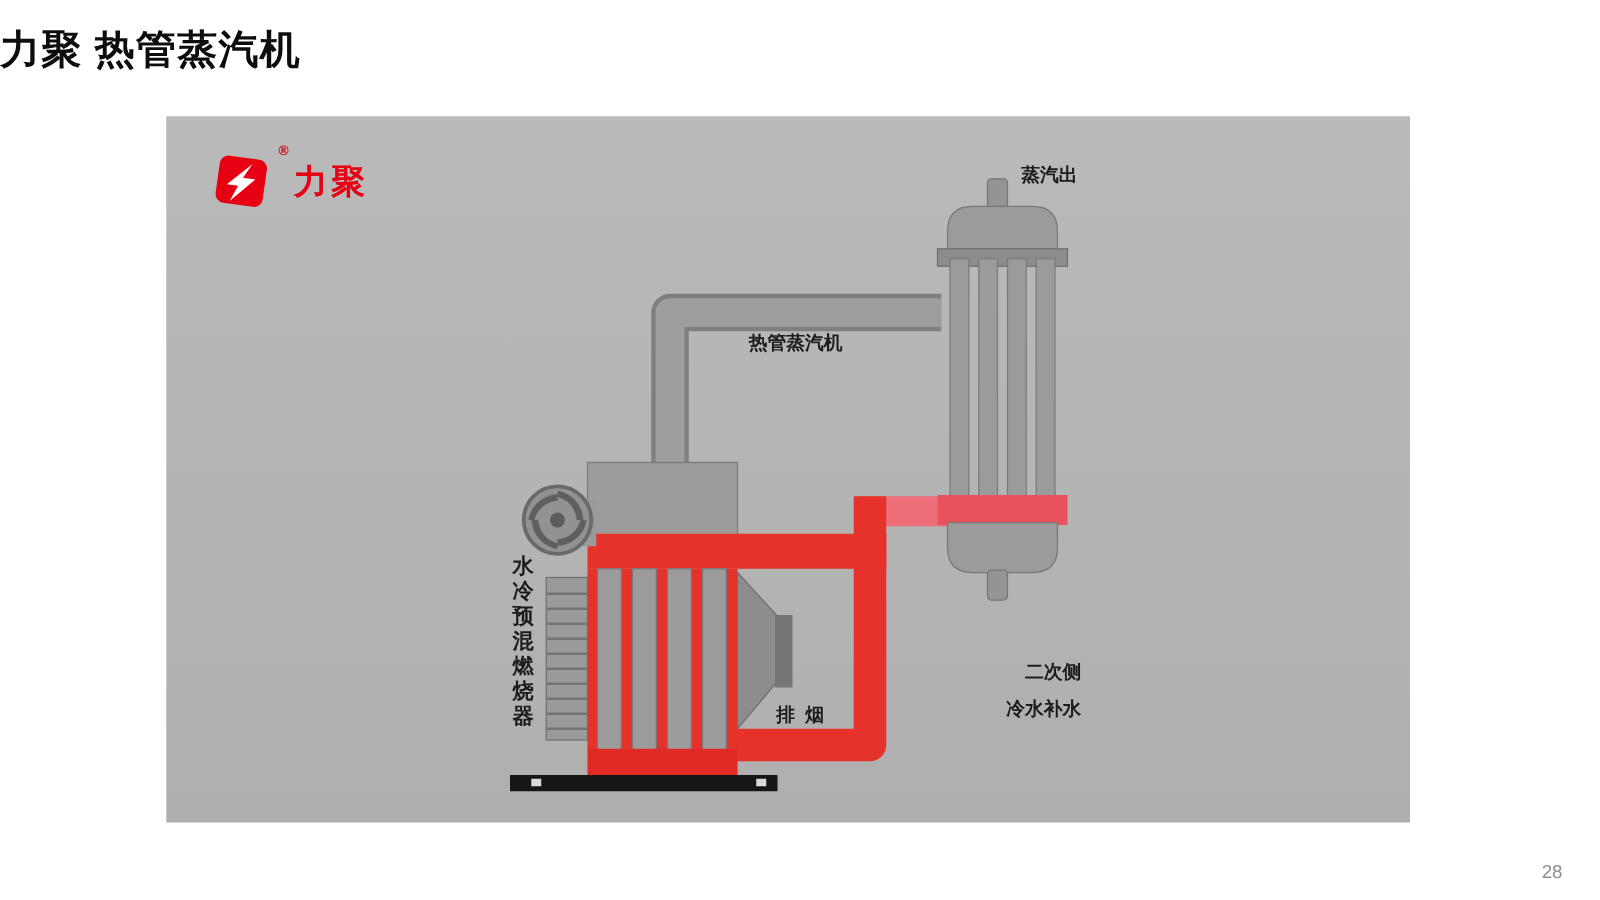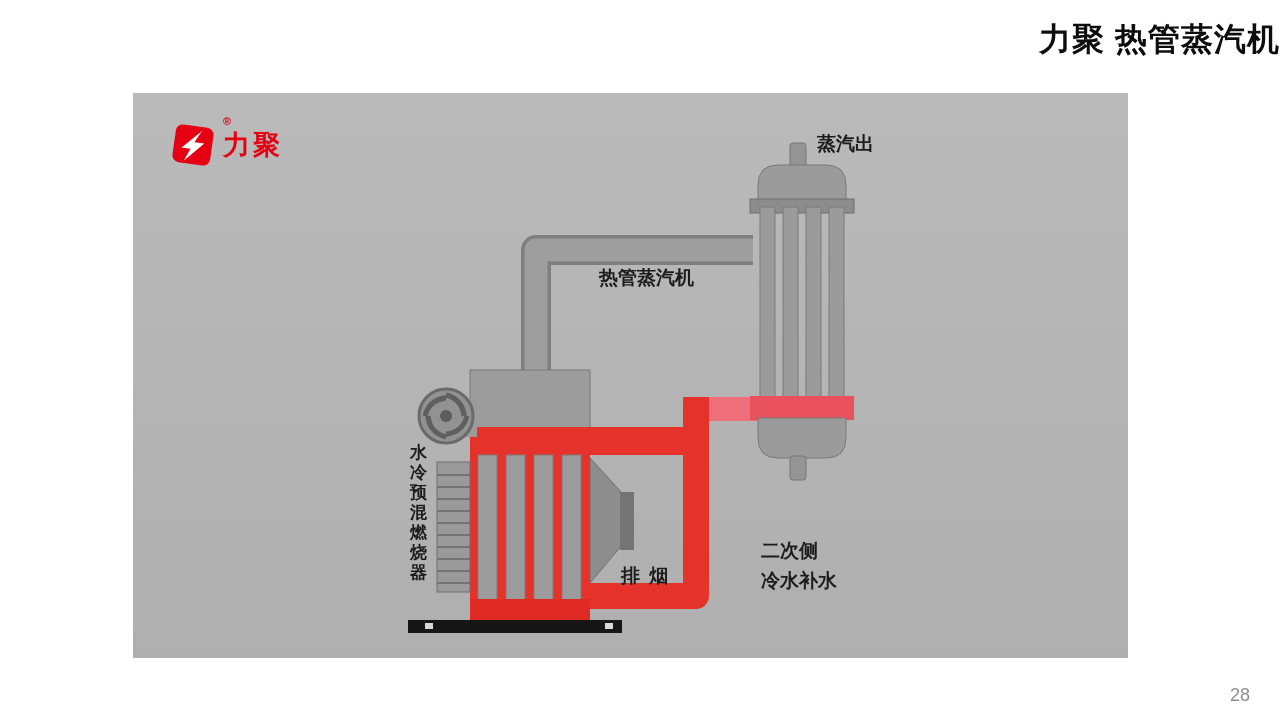--- a/index.html
+++ b/index.html
@@ -5,53 +5,53 @@
   * { margin:0; padding:0; box-sizing:border-box; }
   html, body { width:1280px; height:720px; }
   body {
     background:#ffffff;
     font-family:"Liberation Sans","DejaVu Sans",sans-serif;
     position:relative;
     overflow:hidden;
   }
   .slide-title {
     position:absolute; top:18px; left:0; width:100%;
-    text-align:right; font-size:32px; font-weight:800;
+    text-align:left; font-size:32px; font-weight:800;
     color:#0d0d0d; letter-spacing:1px;
   }
   .panel {
     position:absolute; left:133px; top:93px; width:995px; height:565px;
     background:linear-gradient(180deg,#bababa,#afafaf);
   }
   .diagram { position:absolute; left:0; top:0; }
   .logo {
     position:absolute; left:34px; top:26px;
     display:flex; align-items:center;
   }
   .logo-icon-wrap { position:relative; width:52px; height:52px; }
   .reg {
     position:absolute; top:-4px; right:-12px;
     font-size:11px; color:#cf0010; font-weight:700;
   }
   .logo-text {
     color:#e60012; font-size:27px; font-weight:800;
-    margin-left:4px; letter-spacing:3px;
+    margin-left:16px; letter-spacing:3px;
   }
   .dlabel {
     position:absolute; color:#1c1c1c; font-weight:700;
-    font-size:19px; white-space:pre-line;
+    font-size:15px; white-space:pre-line;
   }
   .lbl-steam-out { left:684px; top:38px; }
   .lbl-primary   { left:466px; top:172px; }
   .lbl-burner    { left:277px; top:350px; font-size:17px; line-height:20px; }
   .lbl-exhaust   { left:488px; top:470px; letter-spacing:2px; }
-  .lbl-secondary { left:628px; top:430px; width:104px; text-align:left; line-height:30px;margin-top:13px; }
+  .lbl-secondary { left:628px; top:430px; width:104px; text-align:right; line-height:30px; }
   .page-num {
     position:absolute; right:30px; bottom:14px;
-    color:#8f8f8f; font-size:18px;
+    color:#8f8f8f; font-size:15px;
   }
 </style>
 </head>
 <body>
 
 <div style="width:1280px;height:720px;position:relative;">
 
   <h1 class="slide-title">力聚 热管蒸汽机</h1>
 
   <div class="panel">

